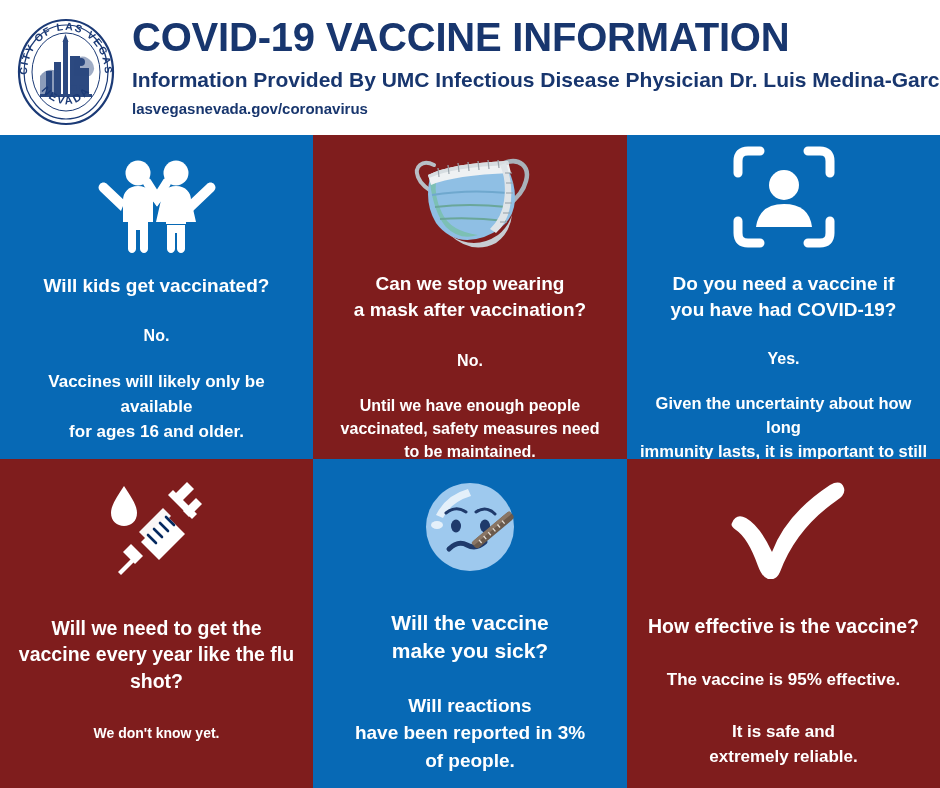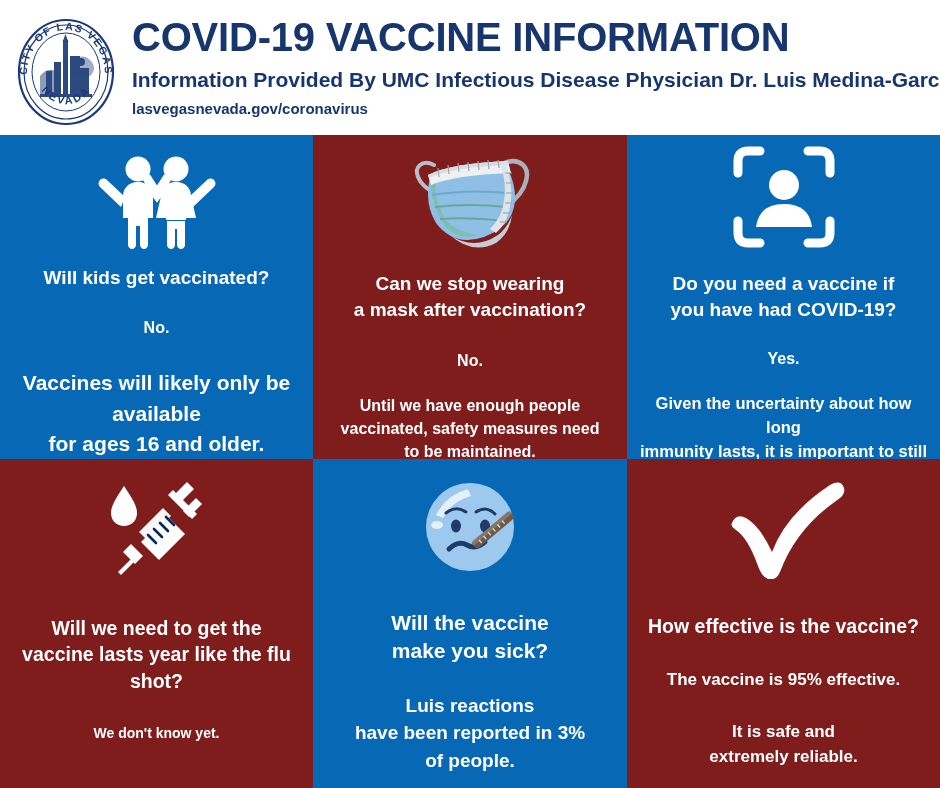--- a/index.html
+++ b/index.html
@@ -133,21 +133,21 @@
     font-size: 16.5px;
     line-height: 1.45;
     text-align: center;
     margin-top: 24px;
   }
 
   
   .p1 .icon-box { margin-top: 16px; height: 112px; }
   .p1 .q { margin-top: 10px; }
   .p1 .a-short { margin-top: 26px; }
-  .p1 .a-long { margin-top: 30px; font-size: 21px; }
+  .p1 .a-long { margin-top: 24px; font-size: 17px; }
 
   .p2 .icon-box { margin-top: 8px; height: 120px; }
   .p2 .q { margin-top: 16px; }
   .p2 .a-short { margin-top: 28px; }
   .p2 .a-long { margin-top: 22px; font-size: 16px; }
 
   .p3 .icon-box { margin-top: 10px; height: 116px; }
   .p3 .q { margin-top: 22px; }
   .p3 .a-short { margin-top: 26px; }
   .p3 .a-long { margin-top: 22px; font-size: 16.5px; }
@@ -344,21 +344,21 @@
           <g stroke="#05295f" stroke-width="2.6" stroke-linecap="round">
             <line x1="47" y1="59" x2="55" y2="67"></line>
             <line x1="53" y1="53" x2="61" y2="61"></line>
             <line x1="59" y1="47" x2="67" y2="55"></line>
             <line x1="65" y1="41" x2="73" y2="49"></line>
           </g>
         </svg>
       </div>
       <div class="q">
         <span class="nl">Will we need to get the</span>
-        <span class="nl">vaccine lasts year like the flu</span>
+        <span class="nl">vaccine every year like the flu</span>
         <span class="nl">shot?</span>
       </div>
       <div class="a-short">We don't know yet.</div>
     </div>
 
     <div class="panel light p5">
       <div class="icon-box">
         <svg width="100" height="100" viewBox="0 0 100 100">
           <circle cx="50" cy="50" r="44" fill="#9ec9ee"></circle>
 
@@ -385,21 +385,21 @@
               <line x1="88" y1="56" x2="88" y2="60"></line>
             </g>
           </g>
         </svg>
       </div>
       <div class="q">
         <span class="nl">Will the vaccine</span>
         <span class="nl">make you sick?</span>
       </div>
       <div class="a-long">
-        <span class="nl">Luis reactions</span>
+        <span class="nl">Will reactions</span>
         <span class="nl">have been reported in 3%</span>
         <span class="nl">of people.</span>
       </div>
     </div>
 
     <div class="panel dark p6">
       <div class="icon-box">
         <svg width="124" height="104" viewBox="0 0 124 104">
           <path d="M10 48 q4 -10 14 -5 q14 8 26 34 q14 -38 58 -67 q11 -6 14 3 q2 7 -8 13 q-40 28 -56 71 q-4 9 -12 7 q-6 -2 -10 -13 q-10 -28 -22 -36 q-6 -4 -4 -7 z" fill="#ffffff"></path>
         </svg>

